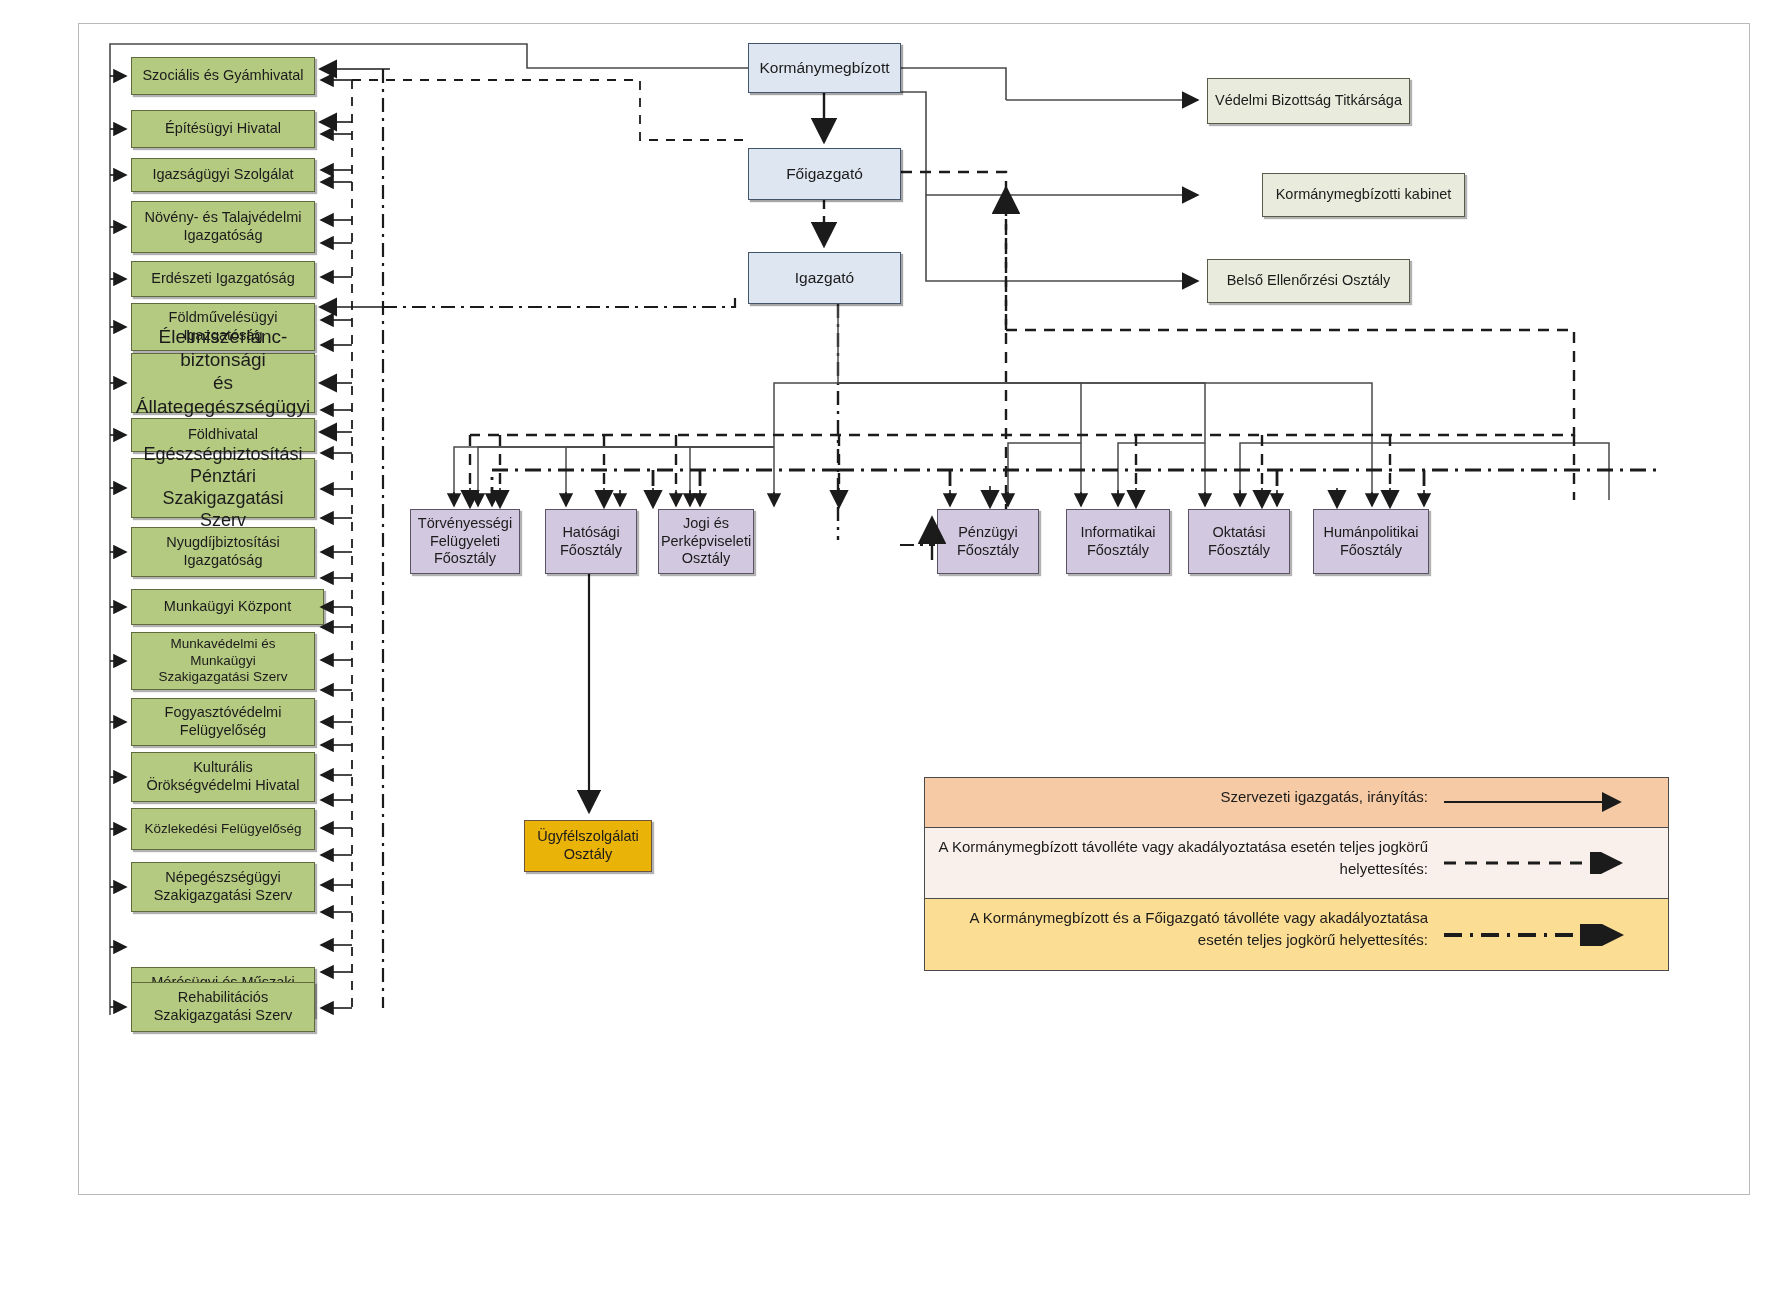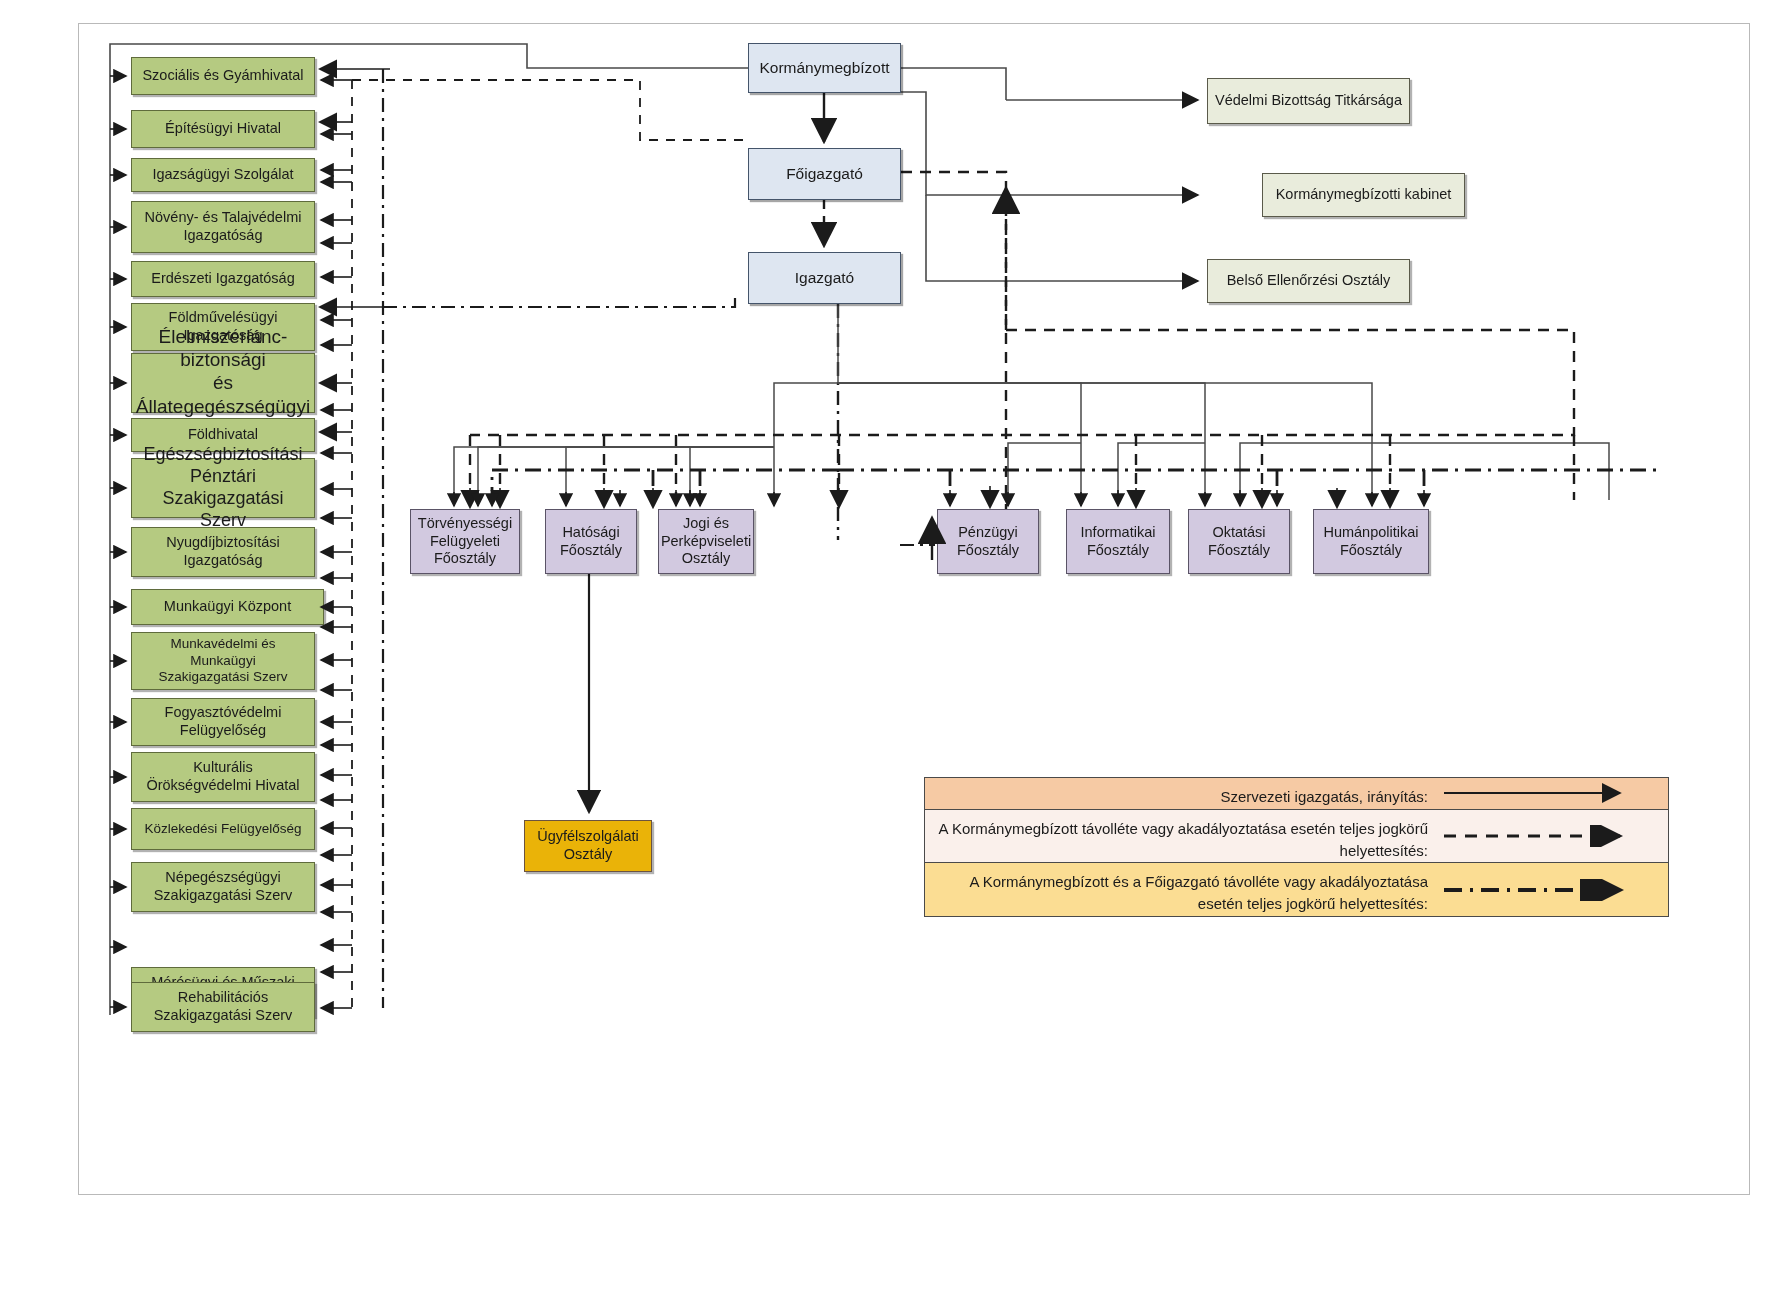--- a/index.html
+++ b/index.html
@@ -82,21 +82,21 @@
   .legend-row {
     display: flex;
     align-items: center;
     box-sizing: border-box;
     border-bottom: 1px solid #4a4a4a;
   }
   .legend-row:last-child { border-bottom: none; }
   .legend-text {
     flex: 1;
     text-align: right;
-    padding: 8px 14px 1px 10px;
+    padding: 8px 14px 19px 10px;
     font-size: 15px;
     color: #1b1b1b;
     line-height: 1.45;
   }
   .legend-sample {
     width: 210px;
     flex: none;
     position: relative;
     height: 100%;
     min-height: 30px;

